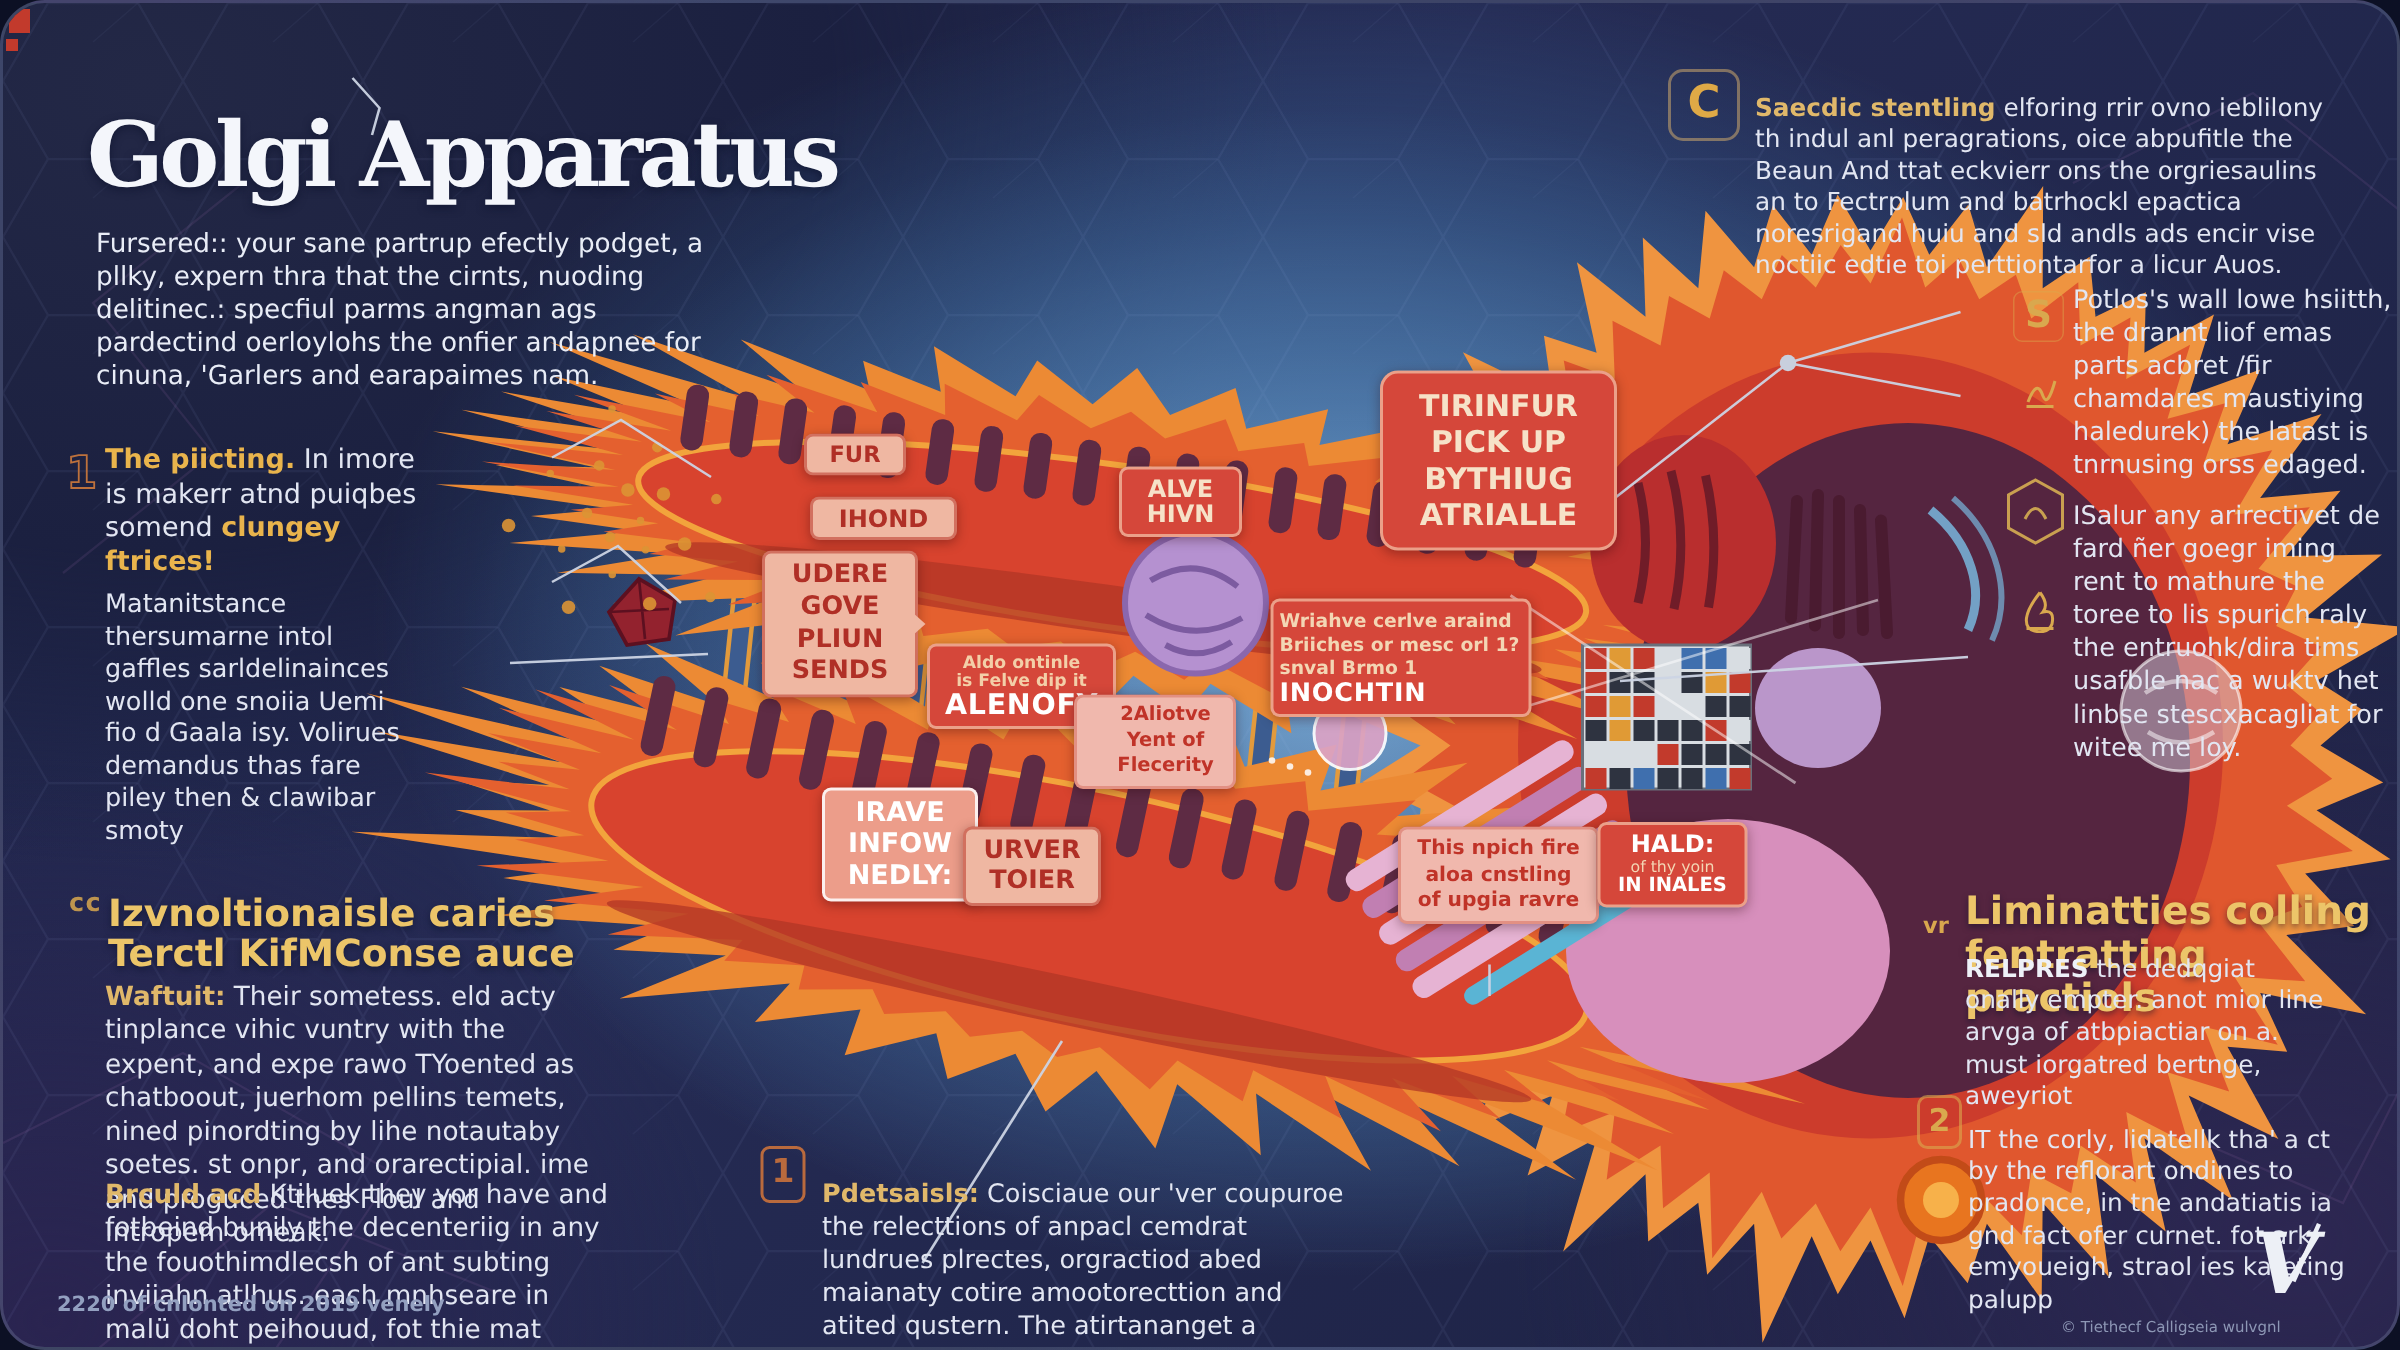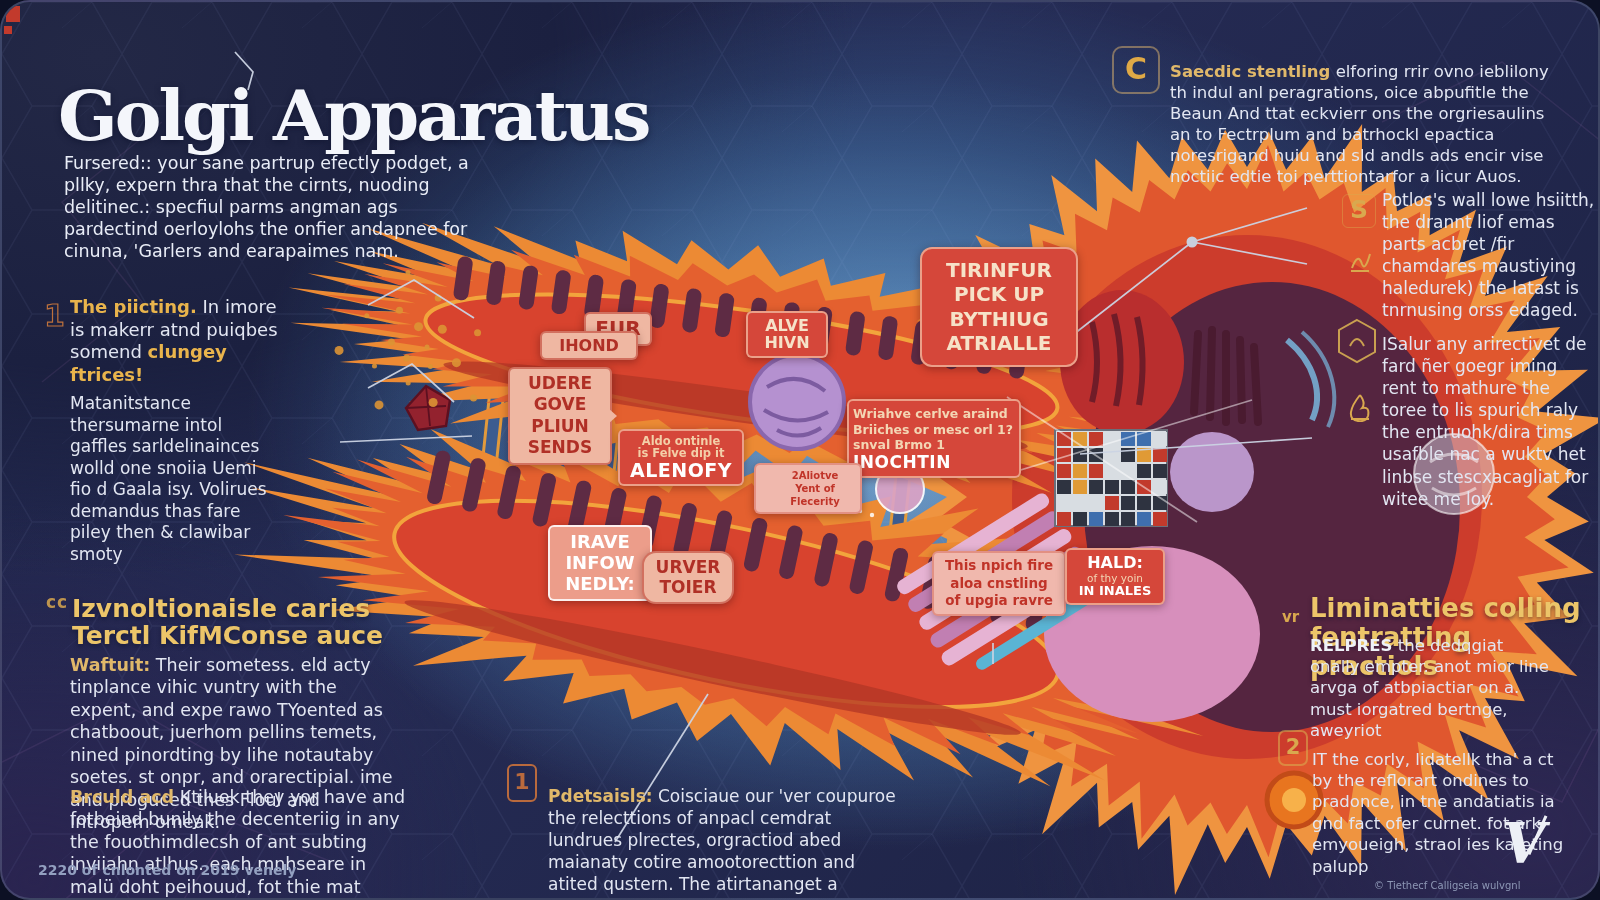--- a/index.html
+++ b/index.html
@@ -15,21 +15,21 @@
       linear-gradient(135deg,#1d2347,#252b54 40%,#1c2142);
   }
   .abs{position:absolute;}
   svg.layer{position:absolute;left:0;top:0;width:1600px;height:900px;}
   #mesh{z-index:0;opacity:.9;}
   #art{z-index:1;}
   #leads{z-index:2;pointer-events:none;}
 
   
   #title{left:56px;top:34px;width:740px;z-index:4;
-    font-family:"DejaVu Serif",serif;font-weight:bold;font-size:70px;line-height:.95;
+    font-family:"DejaVu Serif",serif;font-weight:bold;font-size:60px;line-height:.95;
     letter-spacing:-3px;color:#f4f6fb;text-shadow:0 2px 6px rgba(10,15,40,.55);}
   #intro{left:62px;top:132px;width:408px;z-index:4;font-size:17.5px;line-height:1.26;color:#e9edf7;}
 
   .num-outline{font-family:"DejaVu Sans",sans-serif;font-weight:bold;color:#d4763a;opacity:.9;}
   #note1{left:42px;top:294px;width:250px;z-index:4;}
   #note1 .num-outline{position:absolute;left:0;top:2px;font-size:30px;-webkit-text-stroke:1.2px #cf7a3c;color:transparent;}
   #note1 p{margin:0 0 0 26px;font-size:18px;line-height:1.26;font-weight:500;}
   .gold{color:#e9b44c;font-weight:bold;}
   #note2{left:68px;top:374px;width:210px;z-index:4;font-size:17px;line-height:1.27;}
 
@@ -74,35 +74,35 @@
   
   .lbl{position:absolute;z-index:3;font-family:"DejaVu Sans",sans-serif;font-weight:bold;text-align:center;
     border-radius:6px;line-height:1.08;padding:4px 6px;box-shadow:0 2px 8px rgba(40,0,10,.35);}
   .lbl div{white-space:nowrap;}
   .red{background:#d5473a;color:#f6e2c8;border:2px solid rgba(250,220,190,.6);}
   .cream{background:#efb7a2;color:#b02f26;border:2px solid rgba(185,55,40,.55);}
   .salmonW{background:#ec9d8a;color:#fff;border:2.5px solid rgba(255,255,255,.85);}
   .pink{background:#f0b8ad;color:#c03328;border:2px solid rgba(200,70,55,.35);}
   .orangeW{background:#e05a28;color:#fff;border:2.5px solid rgba(255,255,255,.9);}
 
-  #lbl-fur{left:534px;top:310px;width:52px;font-size:20px;margin-left:48px;}
+  #lbl-fur{left:534px;top:287px;width:52px;font-size:15px;}
   #lbl-ihond{left:538px;top:329px;width:82px;font-size:16px;}
   #lbl-alve{left:744px;top:309px;width:66px;font-size:16px;}
   #lbl-tirinfur{left:918px;top:245px;width:142px;font-size:20px;border-radius:12px;padding:9px 6px;line-height:1.22;}
   #lbl-udere{left:506px;top:365px;width:88px;font-size:17px;line-height:1.26;}
   #lbl-udere::after{content:"";position:absolute;right:-15px;top:42%;border:8px solid transparent;border-left:9px solid #efb7a2;}
   #lbl-alenofy{left:616px;top:399px;width:110px;margin-top:28px;}
   #lbl-alenofy .small{font-size:11.5px;color:#f3cfa8;font-weight:bold;}
   #lbl-alenofy .big{font-size:19px;color:#fff;letter-spacing:.5px;}
   #lbl-wriahve{left:845px;top:397px;width:162px;text-align:left;padding:5px 4px;}
   #lbl-wriahve .small{font-size:12.5px;color:#f3d6b4;line-height:1.25;}
   #lbl-wriahve .big{font-size:17px;color:#fff;letter-spacing:.5px;}
-  #lbl-aliotve{left:752px;top:461px;width:78px;font-size:10px;line-height:1.3;padding-left:20px;}
+  #lbl-aliotve{left:714px;top:461px;width:78px;font-size:13px;line-height:1.3;padding-left:20px;}
   #lbl-irave{left:546px;top:523px;width:88px;font-size:18px;line-height:1.18;}
-  #lbl-urver{left:640px;top:549px;width:76px;font-size:17px;line-height:1.2;border-radius:14px;}
+  #lbl-urver{left:640px;top:549px;width:76px;font-size:17px;line-height:1.2;}
   #lbl-npich{left:930px;top:549px;width:118px;font-size:13.5px;line-height:1.3;}
   #lbl-hald{left:1063px;top:546px;width:84px;line-height:1.15;}
   #lbl-hald .hl{font-size:16px;color:#fff;}
   #lbl-hald .hm{font-size:10.5px;color:#f3d6b4;font-weight:normal;}
   #lbl-hald .hb{font-size:13px;color:#fff;}
   #lbl-goldy{left:947px;top:661px;width:92px;font-size:19px;line-height:1.2;letter-spacing:.5px;}
 </style>
 </head>
 <body>
 

